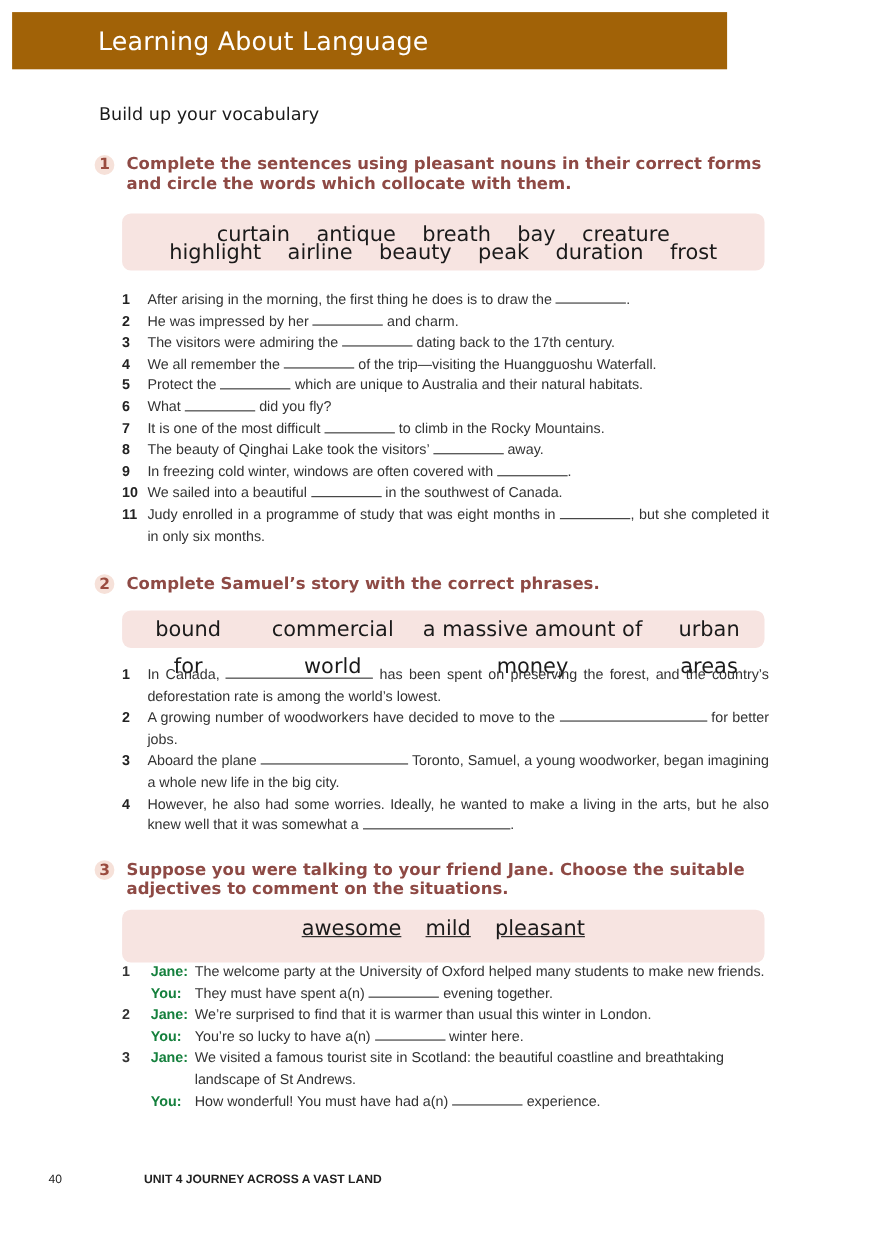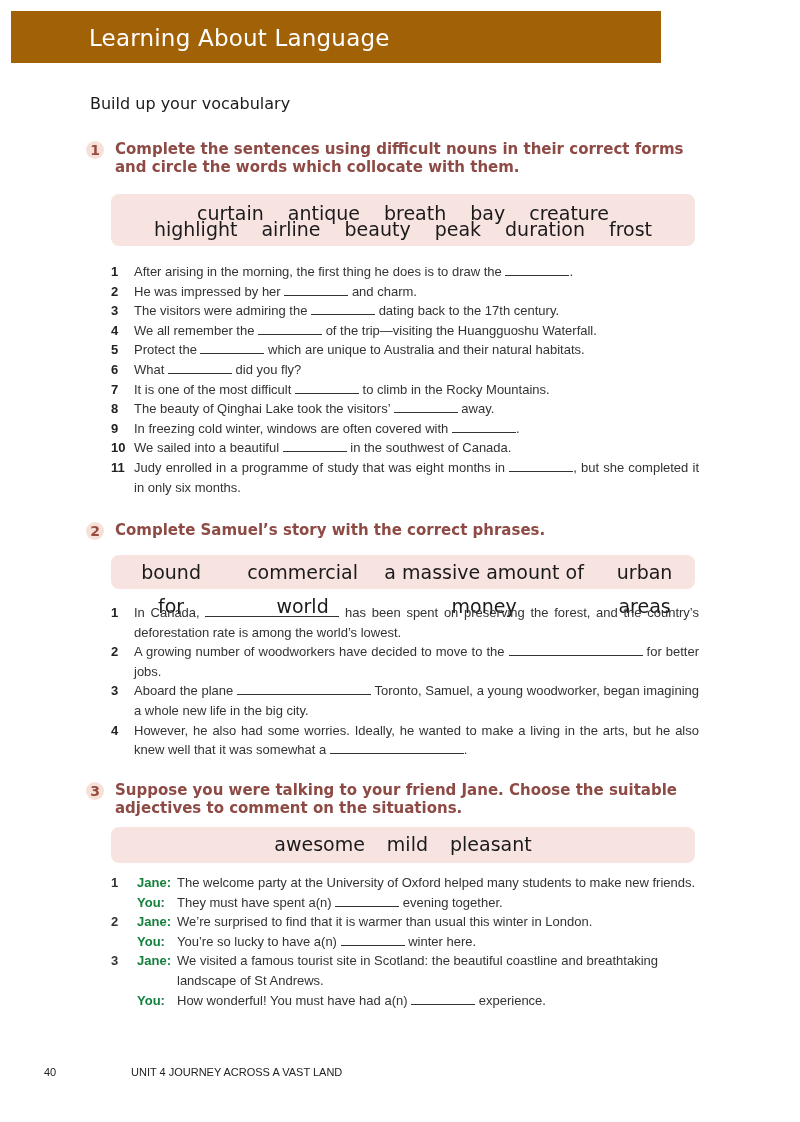--- a/index.html
+++ b/index.html
@@ -18,34 +18,34 @@
   .item { display:flex; line-height:19.6px; }
   .item .n { width:23px; flex:none; font-weight:bold; color:#222; }
   .item .t { flex:1; text-align:justify; }
   .blank { display:inline-block; border-bottom:1px solid #333; height:12px; vertical-align:baseline; }
   .dlg { display:flex; line-height:19.6px; }
   .dlg .n { width:26px; flex:none; font-weight:bold; }
   .dlg .s { width:40px; flex:none; font-weight:bold; color:#15803d; }
   .dlg .t { flex:1; }
   .footer { position:absolute; top:1066px; left:44px; font-size:11px; color:#222; display:flex; }
   .footer .pg { width:43px; }
-  .footer .unit { font-weight:normal;padding-left:44px; }
+  .footer .unit { font-weight:bold;padding-left:44px; }
 </style>
 </head>
 <body>
 
 <div class="banner">
   <div class="banner-title">Learning About Language</div>
 </div>
 <div class="sub-title">Build up your vocabulary</div>
 
 <div class="task" style="top:140px;">
   <div class="task-head">
     <div class="task-num">1</div>
-    <div class="task-text">Complete the sentences using difficult nouns in their correct forms and circle the words which collocate with them.</div>
+    <div class="task-text">Complete the sentences using pleasant nouns in their correct forms and circle the words which collocate with them.</div>
   </div>
 </div>
 <div class="box" style="top:194px;height:52px;padding-top:11px;box-sizing:border-box;">
   <div class="row" style="line-height:16px;">
     <span class="w">curtain</span>
     <span class="w">antique</span>
     <span class="w">breath</span>
     <span class="w">bay</span>
     <span class="w">creature</span>
   </div>
@@ -137,21 +137,21 @@
       <span class="t"><span>However, he also had some worries. Ideally, he wanted to make a living in the arts, but he also knew well that it was somewhat a </span><span class="blank" style="width:134px"></span><span>.</span></span>
     </div>
 </div>
 
 <div class="task" style="top:781px;">
   <div class="task-head">
     <div class="task-num">3</div>
     <div class="task-text">Suppose you were talking to your friend Jane. Choose the suitable adjectives to comment on the situations.</div>
   </div>
 </div>
-<div class="box" style="top:827px;height:36px;line-height:34px;">
+<div class="box" style="top:827px;height:48px;line-height:34px;text-decoration:underline;">
   <div class="row">
     <span class="w" style="margin:0 11px">awesome</span>
     <span class="w" style="margin:0 11px">mild</span>
     <span class="w" style="margin:0 11px">pleasant</span>
   </div>
 </div>
 <div class="items" style="top:873px;">
   <div class="dlg">
       <span class="n">1</span>
       <span class="s">Jane:</span>

